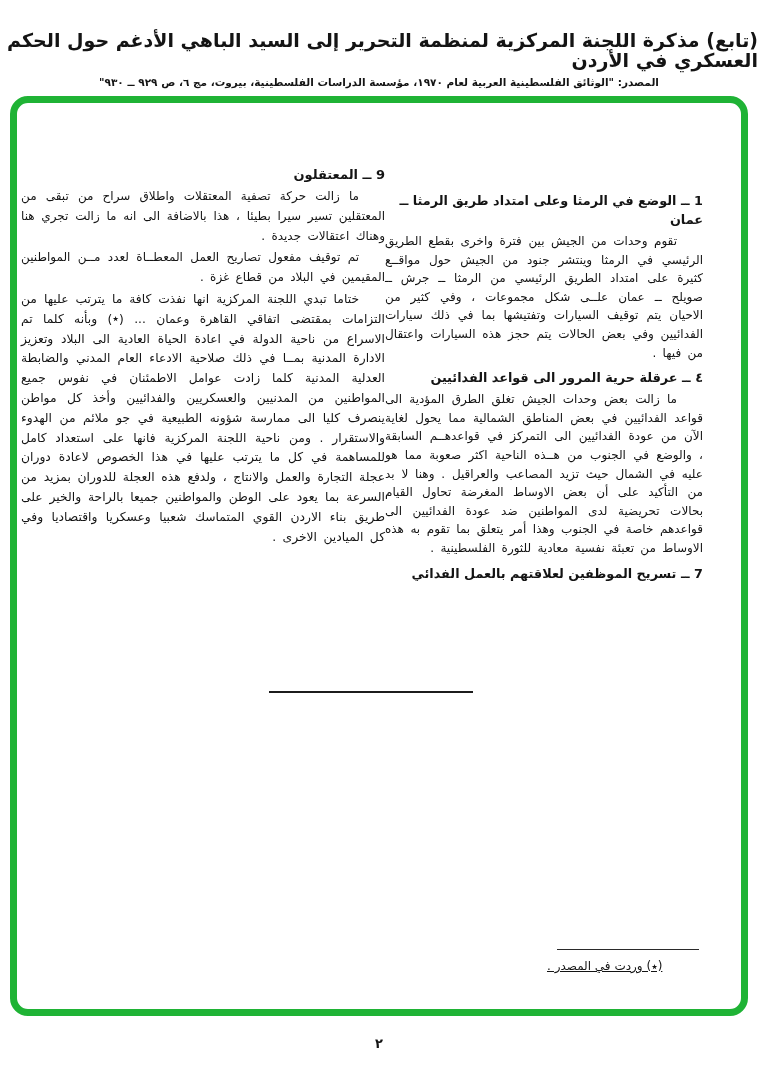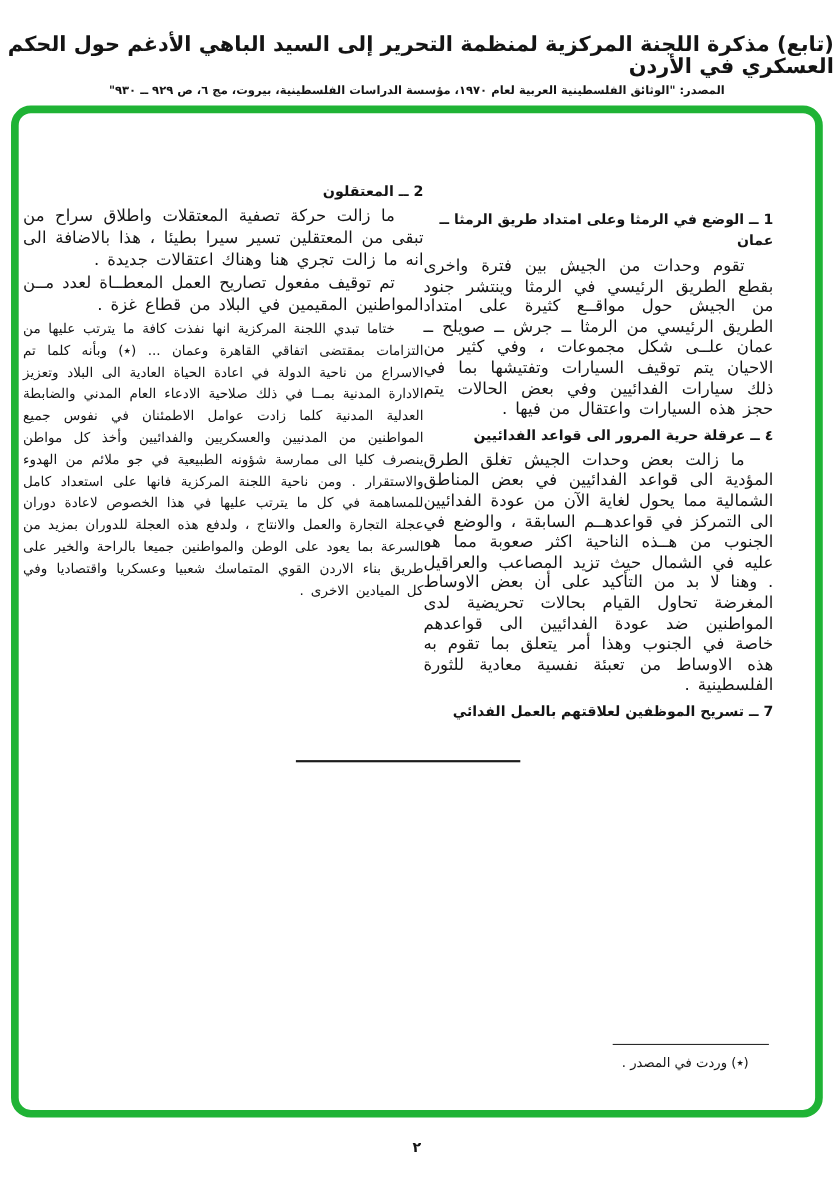--- a/index.html
+++ b/index.html
@@ -44,21 +44,21 @@
   .sec-heading {
     font-weight:bold;
     font-size:13px;
     line-height:19px;
     margin:6px 0 3px 0;
     text-align:right;
   }
   .col-right .sec-heading { font-size:12.8px; }
 
   .sec-body {
-    font-size:15px;
+    font-size:12px;
     margin:0 0 2px 0;
     text-align:justify;
     text-indent:26px;
     word-spacing:2.5px;
   }
   .col-right .sec-body { line-height:18.6px; }
   .col-left  .sec-body { line-height:19.8px; }
 
   .closing-paragraph {
     font-size:12.3px; line-height:19.8px;
@@ -71,21 +71,21 @@
     margin:0;
   }
 
   .mid-divider {
     position:absolute; top:588px; left:252px; width:204px;
     border:none; border-top:2px solid #1c1c1c; margin:0;
   }
 
   .footnote {
     position:absolute; top:846px; right:42px; width:152px;
-    direction:rtl; text-align:center;
+    direction:rtl; text-align:left;text-decoration:underline;
   }
   .footnote-rule {
     border:none; border-top:1.5px solid #2a2a2a;
     width:142px; margin:0 0 8px 0;
   }
   .footnote-text {
     font-size:12px; line-height:16px; font-weight:normal;
   }
 
   .page-number {
@@ -107,21 +107,21 @@
     <div class="sec-heading">1 ــ الوضع في الرمثا وعلى امتداد طريق الرمثا ــ عمان</div>
     <p class="sec-body">تقوم وحدات من الجيش بين فترة واخرى بقطع الطريق الرئيسي في الرمثا وينتشر جنود من الجيش حول مواقــع كثيرة على امتداد الطريق الرئيسي من الرمثا ــ جرش ــ صويلح ــ عمان علــى شكل مجموعات ، وفي كثير من الاحيان يتم توقيف السيارات وتفتيشها بما في ذلك سيارات الفدائيين وفي بعض الحالات يتم حجز هذه السيارات واعتقال من فيها .</p>
 
     <div class="sec-heading">٤ ــ عرقلة حرية المرور الى قواعد الفدائيين</div>
     <p class="sec-body">ما زالت بعض وحدات الجيش تغلق الطرق المؤدية الى قواعد الفدائيين في بعض المناطق الشمالية مما يحول لغاية الآن من عودة الفدائيين الى التمركز في قواعدهــم السابقة ، والوضع في الجنوب من هــذه الناحية اكثر صعوبة مما هو عليه في الشمال حيث تزيد المصاعب والعراقيل . وهنا لا بد من التأكيد على أن بعض الاوساط المغرضة تحاول القيام بحالات تحريضية لدى المواطنين ضد عودة الفدائيين الى قواعدهم خاصة في الجنوب وهذا أمر يتعلق بما تقوم به هذه الاوساط من تعبئة نفسية معادية للثورة الفلسطينية .</p>
 
     <div class="sec-heading">7 ــ تسريح الموظفين لعلاقتهم بالعمل الفدائي</div>
   </div>
 
   <div class="col col-left">
-    <div class="sec-heading">2 ــ المعتقلون</div>
+    <div class="sec-heading">9 ــ المعتقلون</div>
     <p class="sec-body">ما زالت حركة تصفية المعتقلات واطلاق سراح من تبقى من المعتقلين تسير سيرا بطيئا ، هذا بالاضافة الى انه ما زالت تجري هنا وهناك اعتقالات جديدة .</p>
 
     <p class="sec-body">تم توقيف مفعول تصاريح العمل المعطــاة لعدد مــن المواطنين المقيمين في البلاد من قطاع غزة .</p>
 
     <p class="closing-paragraph">ختاما تبدي اللجنة المركزية انها نفذت كافة ما يترتب عليها من التزامات بمقتضى اتفاقي القاهرة وعمان ... (٭) وبأنه كلما تم الاسراع من ناحية الدولة في اعادة الحياة العادية الى البلاد وتعزيز الادارة المدنية بمــا في ذلك صلاحية الادعاء العام المدني والضابطة العدلية المدنية كلما زادت عوامل الاطمئنان في نفوس جميع المواطنين من المدنيين والعسكريين والفدائيين وأخذ كل مواطن ينصرف كليا الى ممارسة شؤونه الطبيعية في جو ملائم من الهدوء والاستقرار . ومن ناحية اللجنة المركزية فانها على استعداد كامل للمساهمة في كل ما يترتب عليها في هذا الخصوص لاعادة دوران عجلة التجارة والعمل والانتاج ، ولدفع هذه العجلة للدوران بمزيد من السرعة بما يعود على الوطن والمواطنين جميعا بالراحة والخير على طريق بناء الاردن القوي المتماسك شعبيا وعسكريا واقتصاديا وفي كل الميادين الاخرى .</p>
   </div>
 
   <hr class="mid-divider">
 
   <div class="footnote">

